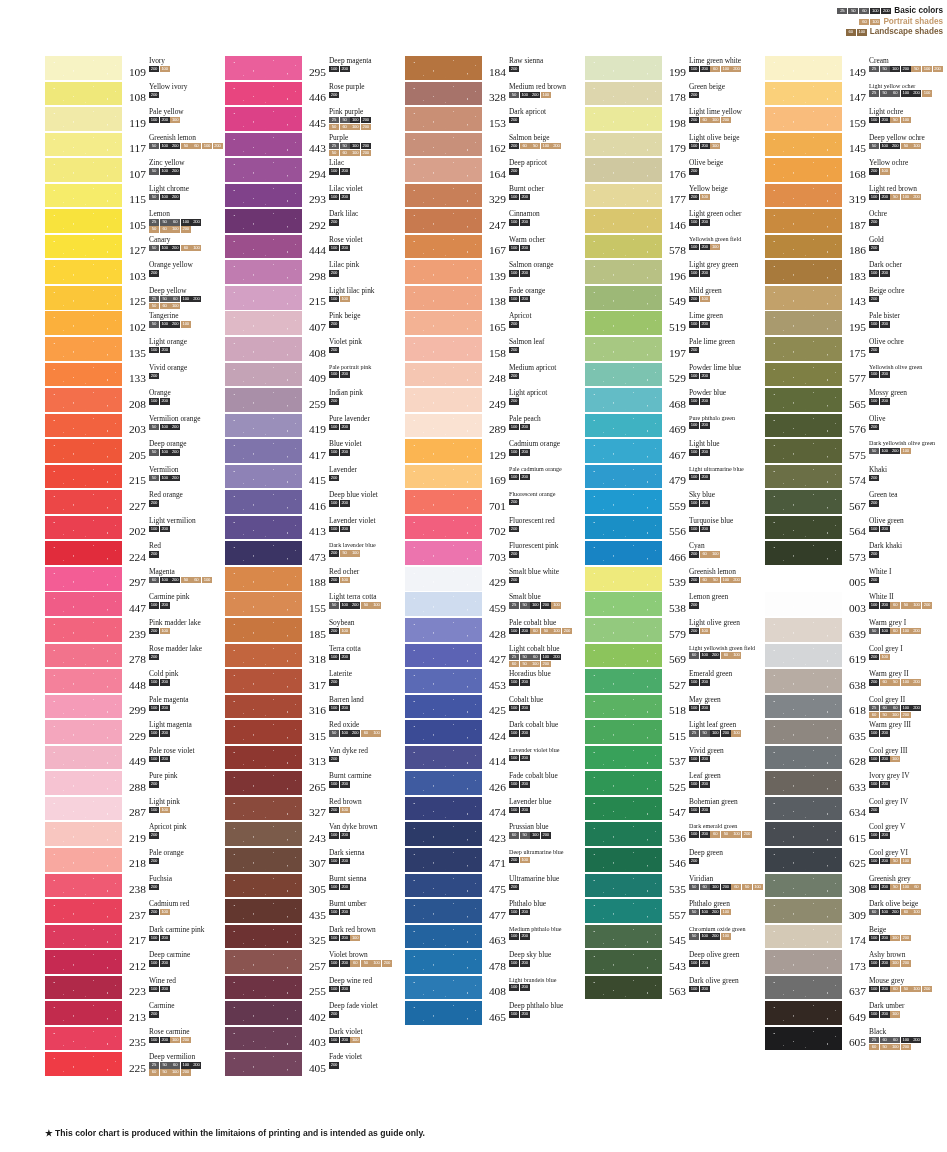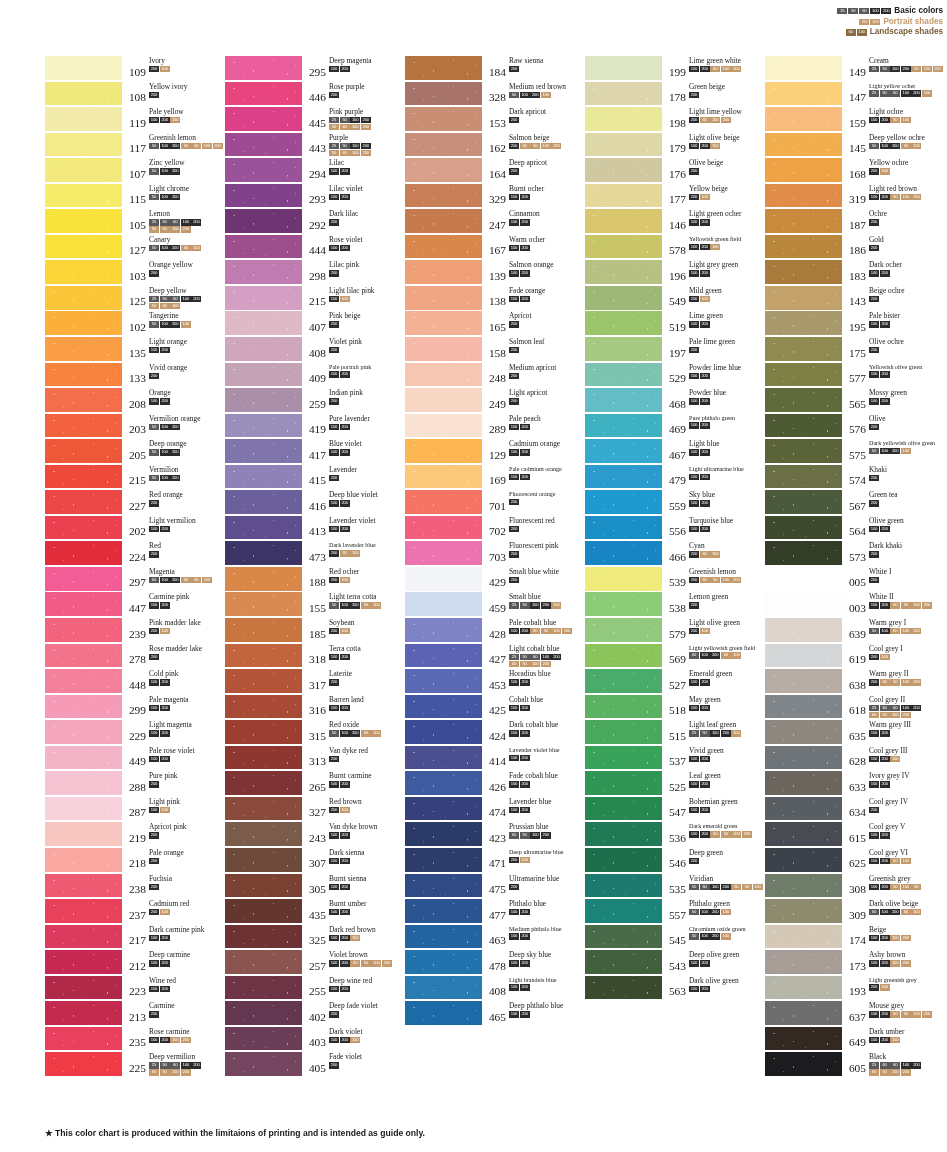--- a/index.html
+++ b/index.html
@@ -2897,35 +2897,20 @@
                 <span class="chip" style="background: rgb(43, 43, 45);">200</span>
               </div>
               <div class="chiprow">
                 <span class="chip" style="background: rgb(196, 154, 108);">100</span>
                 <span class="chip" style="background: rgb(196, 154, 108);">200</span>
               </div>
             </div>
           </div>
         </div>
         <div class="row">
-          <div class="swatch" style="background: rgb(182, 182, 168);"></div>
-          <div class="code">193</div>
-          <div class="info">
-            <div class="cname sm">Light greenish grey</div>
-            <div class="chips">
-              <div class="chiprow">
-                <span class="chip" style="background: rgb(43, 43, 45);">200</span>
-              </div>
-              <div class="chiprow">
-                <span class="chip" style="background: rgb(196, 154, 108);">100</span>
-              </div>
-            </div>
-          </div>
-        </div>
-        <div class="row">
           <div class="swatch" style="background: rgb(110, 110, 110);"></div>
           <div class="code">637</div>
           <div class="info">
             <div class="cname">Mouse grey</div>
             <div class="chips">
               <div class="chiprow">
                 <span class="chip" style="background: rgb(43, 43, 45);">100</span>
                 <span class="chip" style="background: rgb(43, 43, 45);">200</span>
               </div>
               <div class="chiprow">

